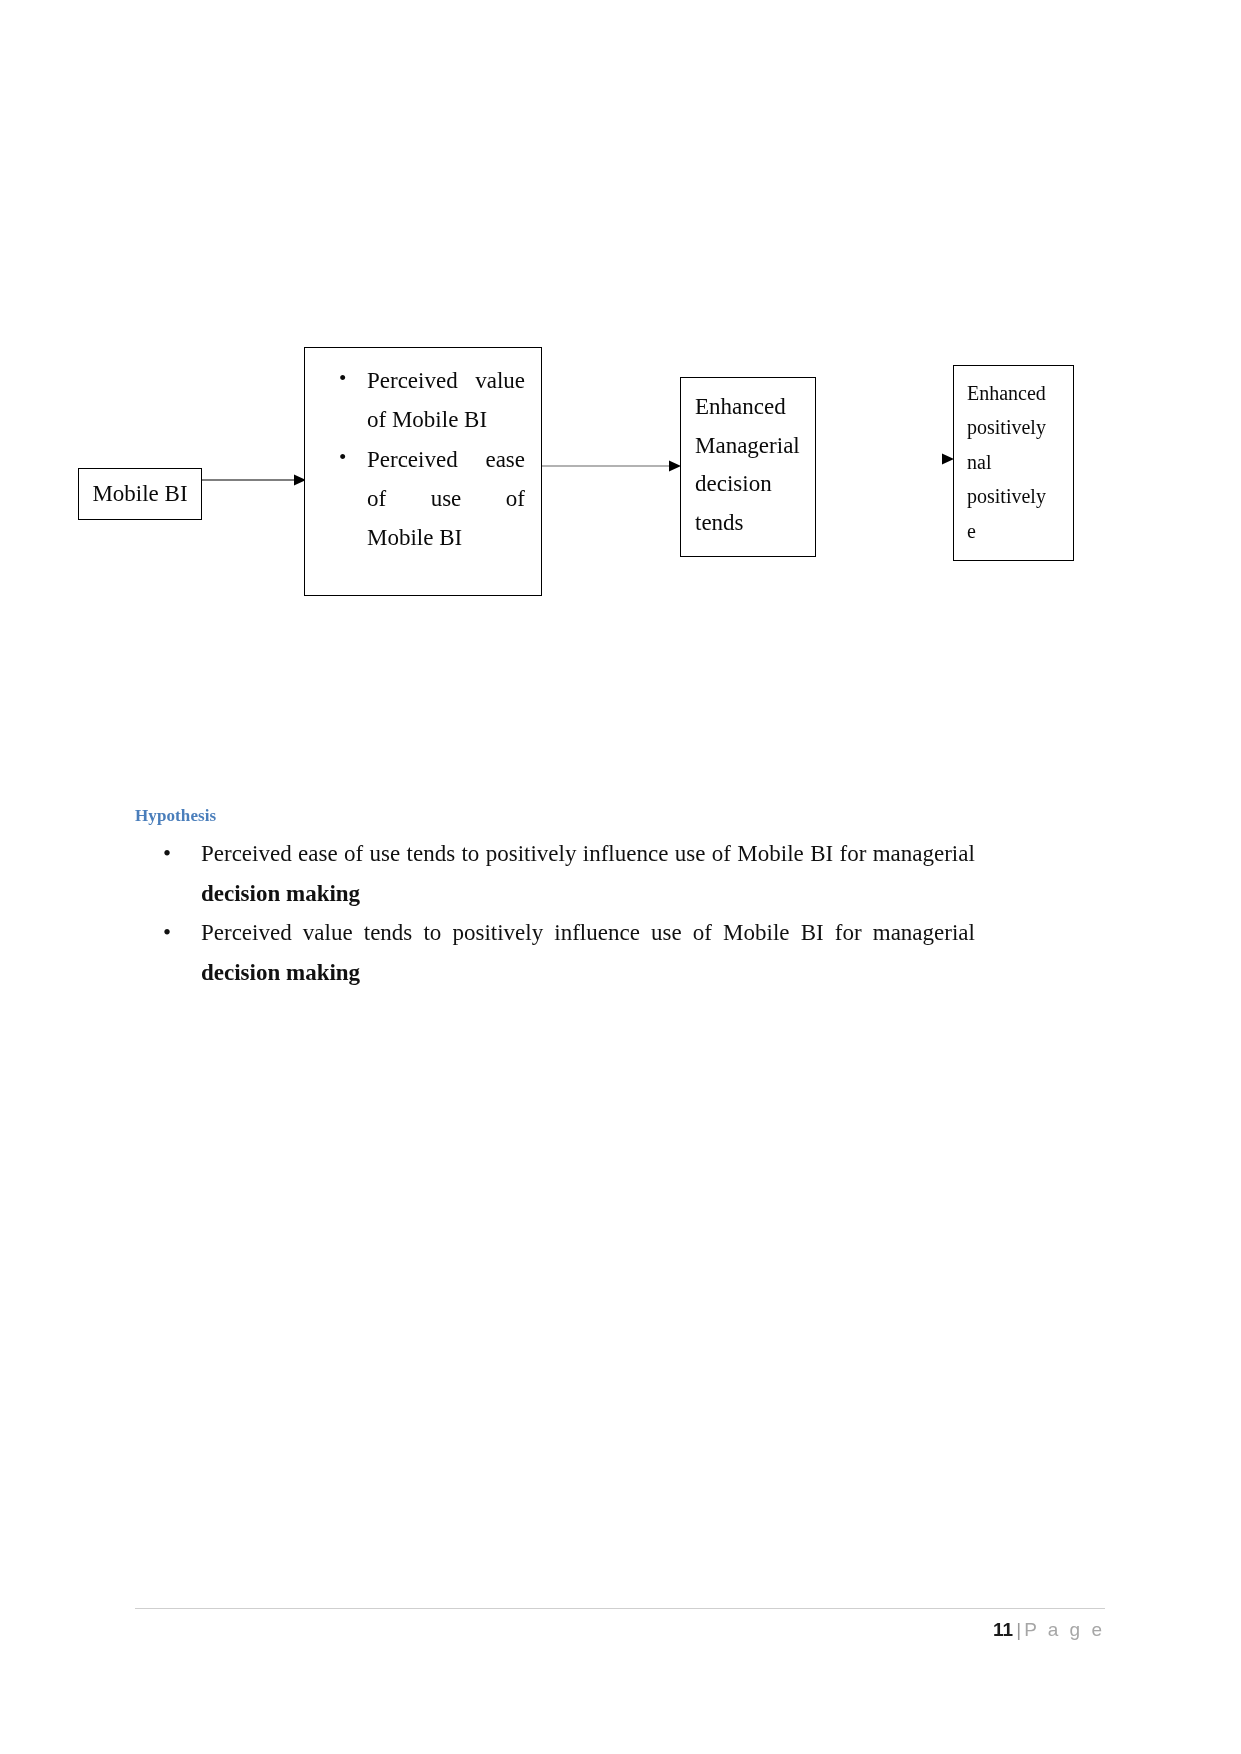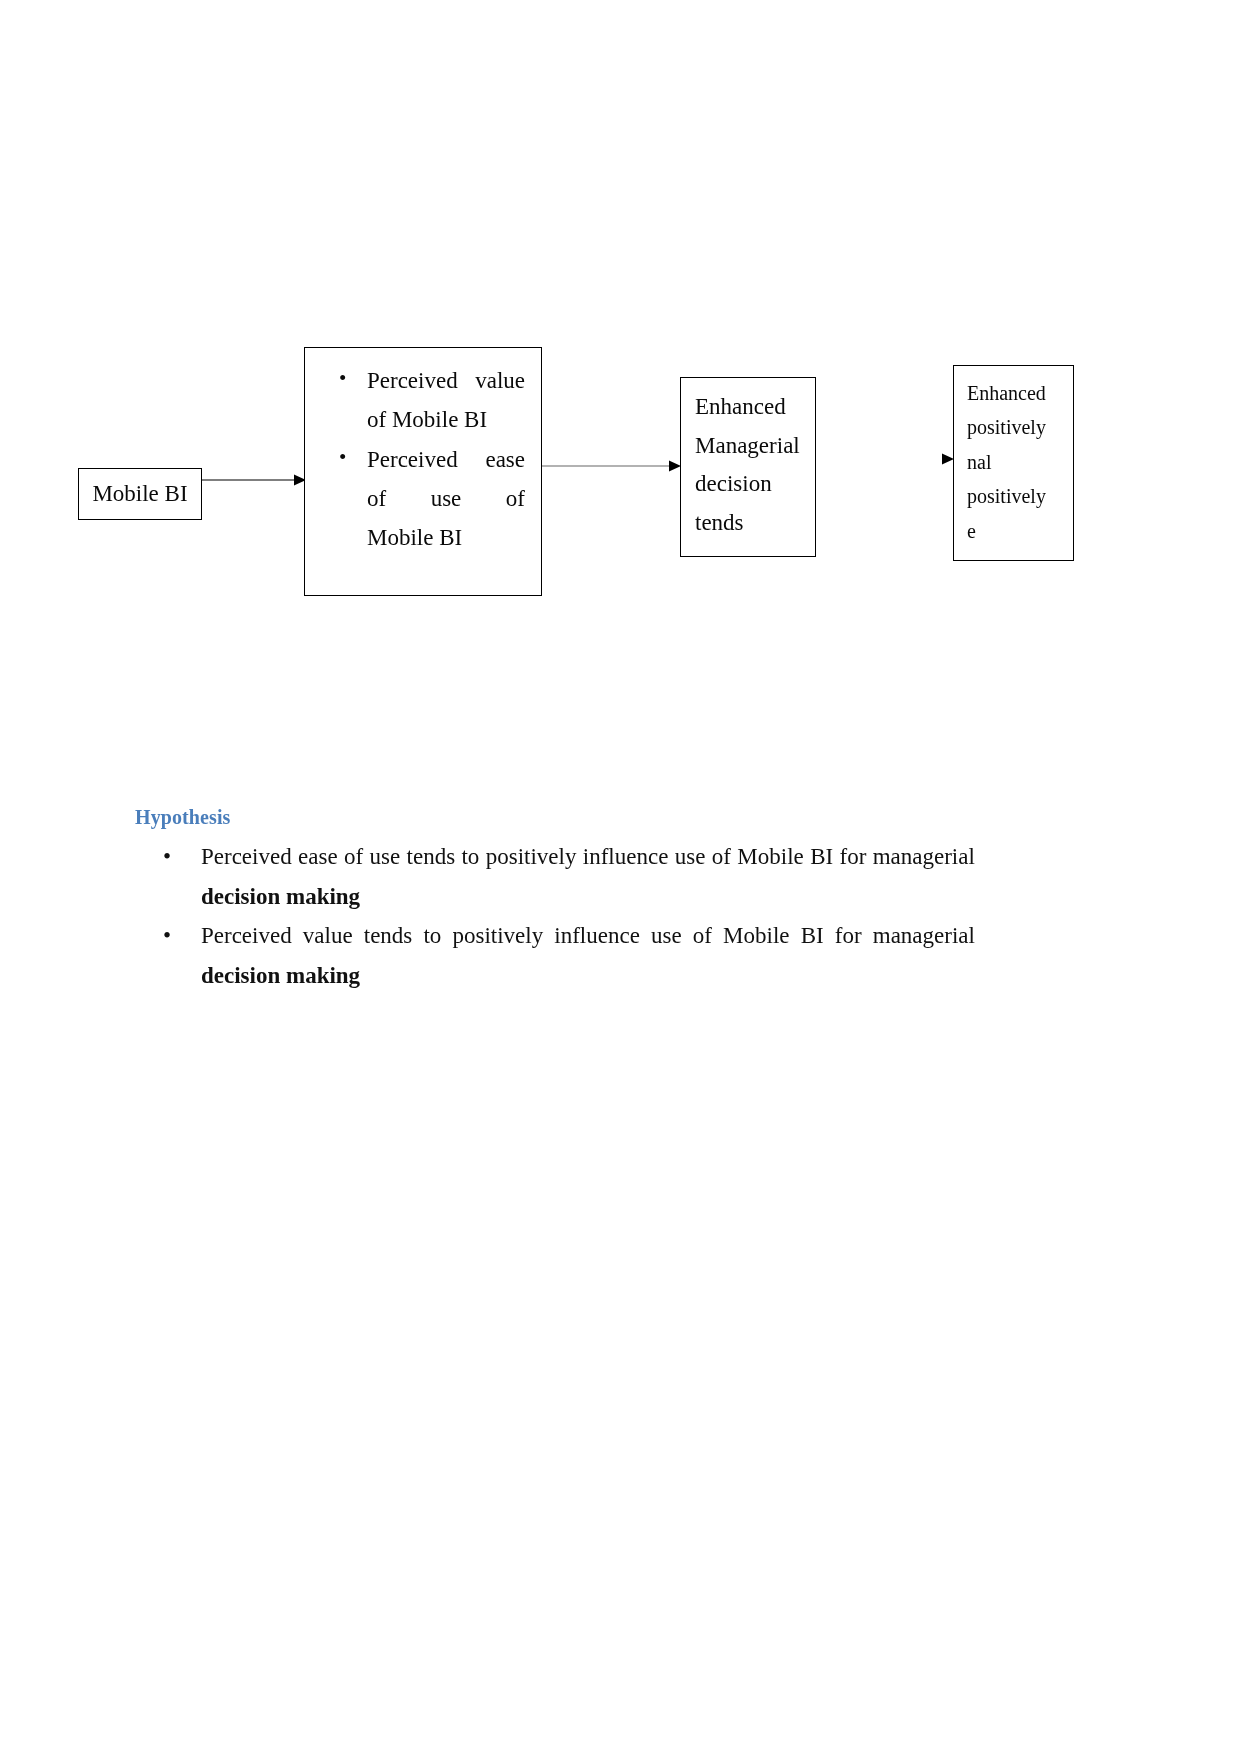--- a/index.html
+++ b/index.html
@@ -116,21 +116,21 @@
   .arrow svg { display: block; overflow: visible; }
 
   
   .hypo-section {
     position: absolute;
     left: 135px;
     top: 806px;
     width: 840px;
   }
   .hypo-heading {
-    font-size: 20px;
+    font-size: 17px;
     font-weight: bold;
     color: #4a7ebb;
     margin: 0 0 8px 0;
     letter-spacing: 0.1px;
   }
   .hypo-list {
     margin: 0;
     padding: 0;
     list-style: none;
   }
@@ -305,14 +305,20 @@
           <span>Mobile</span>
           <span>BI</span>
           <span>for</span>
           <span>managerial</span>
         </span>
         <span class="l2">decision making</span>
       </li>
     </ul>
   </div>
 
+  <div class="footer">
+    <hr class="footer-rule">
+    <div class="footer-text">
+      <span class="footer-num">11</span><span class="footer-sep">|</span><span class="footer-word">P a g e</span>
+    </div>
+  </div>
 
 </div>
 
 </body></html>

